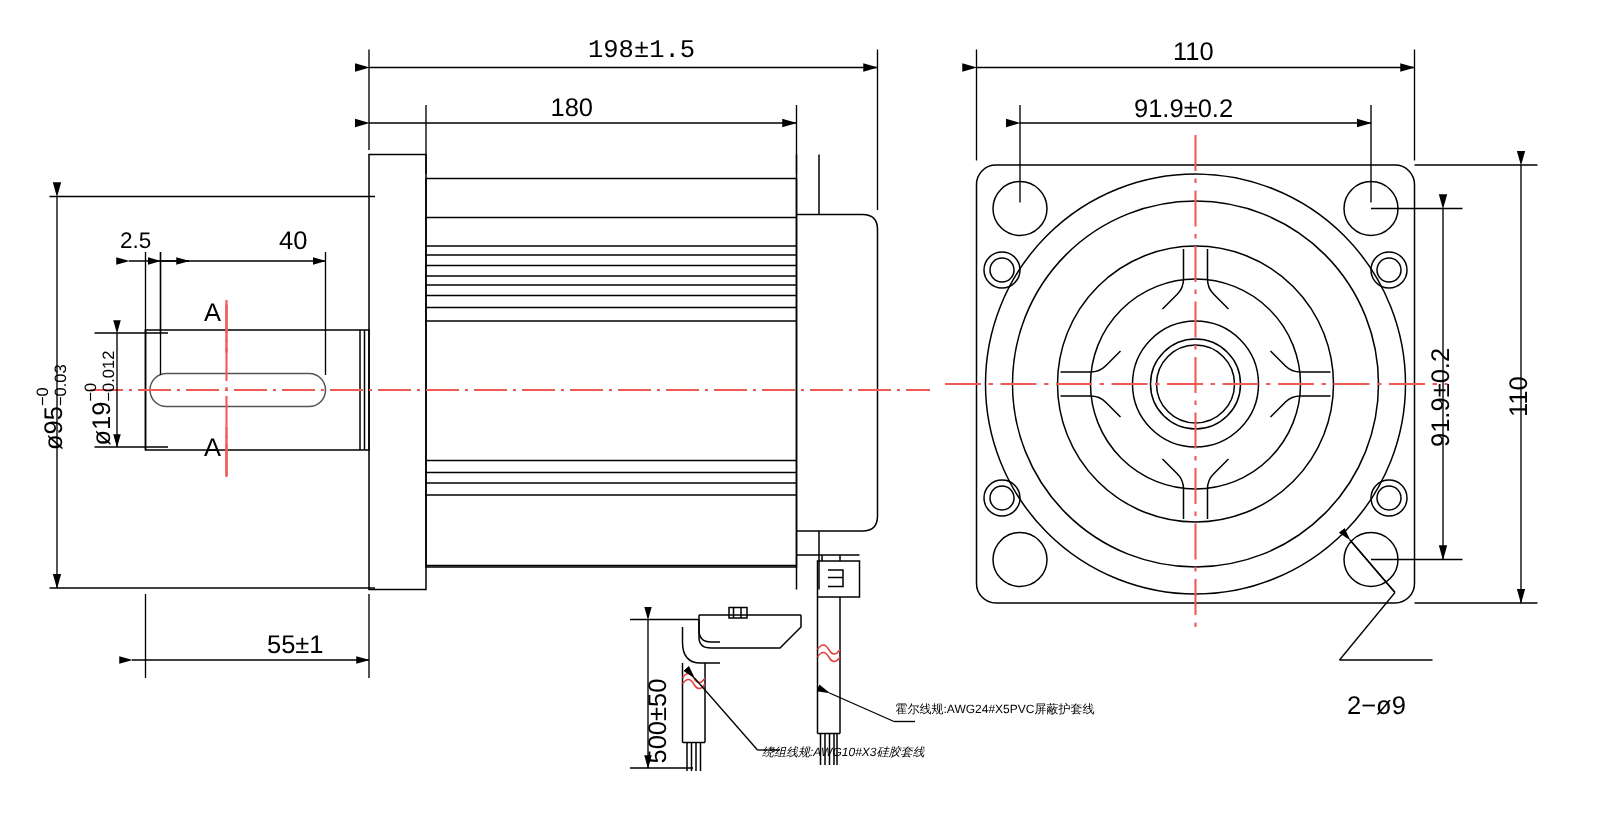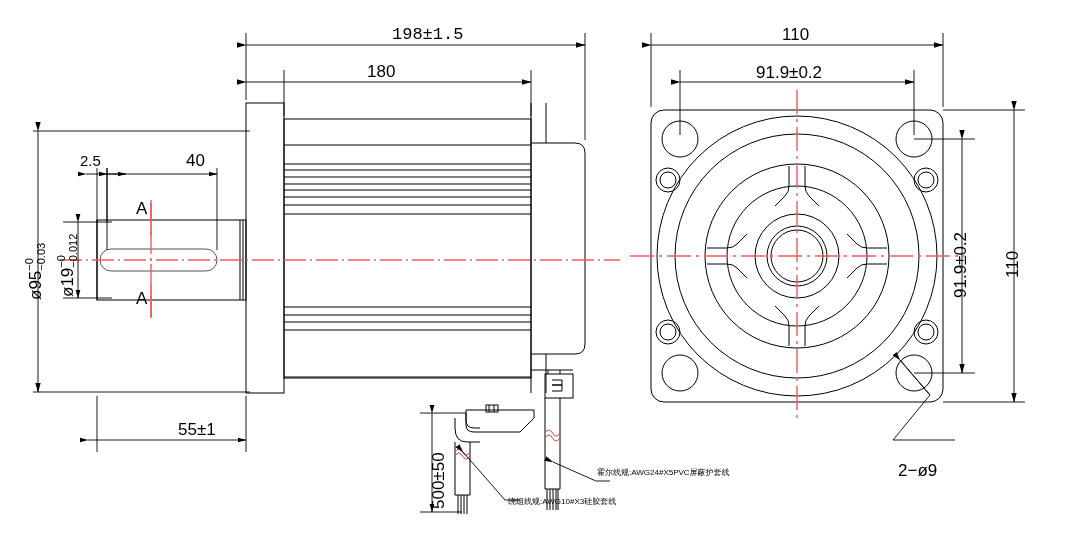--- a/index.html
+++ b/index.html
@@ -294,21 +294,21 @@
     <span>ø95</span><span class="frac"><span>−0</span><span>−0.03</span></span>
   </div>
 
   <div class="lbl" style="left:136px; top:200px;">A</div>
   <div class="lbl" style="left:136px; top:290px;">A</div>
 
   <div class="lbl" style="left:136px; top:421px;margin-left:42px;">55±1</div>
 
   <div class="lbl vert" style="left:430px; top:509px;">500±50</div>
 
-  <div class="lbl tiny" style="left:508px; top:498px;">绕组线规:AWG10#X3硅胶套线</div>
+  <div class="lbl tiny" style="left:508px; top:498px;font-style:italic;">绕组线规:AWG10#X3硅胶套线</div>
 
   <div class="lbl tiny" style="left:597px; top:469px;">霍尔线规:AWG24#X5PVC屏蔽护套线</div>
 
   <div class="lbl" style="left:782px; top:26px;">110</div>
 
   <div class="lbl" style="left:756px; top:64px;">91.9±0.2</div>
 
   <div class="lbl vert" style="left:952px; top:298px;">91.9±0.2</div>
 
   <div class="lbl vert" style="left:1004px; top:278px;">110</div>

